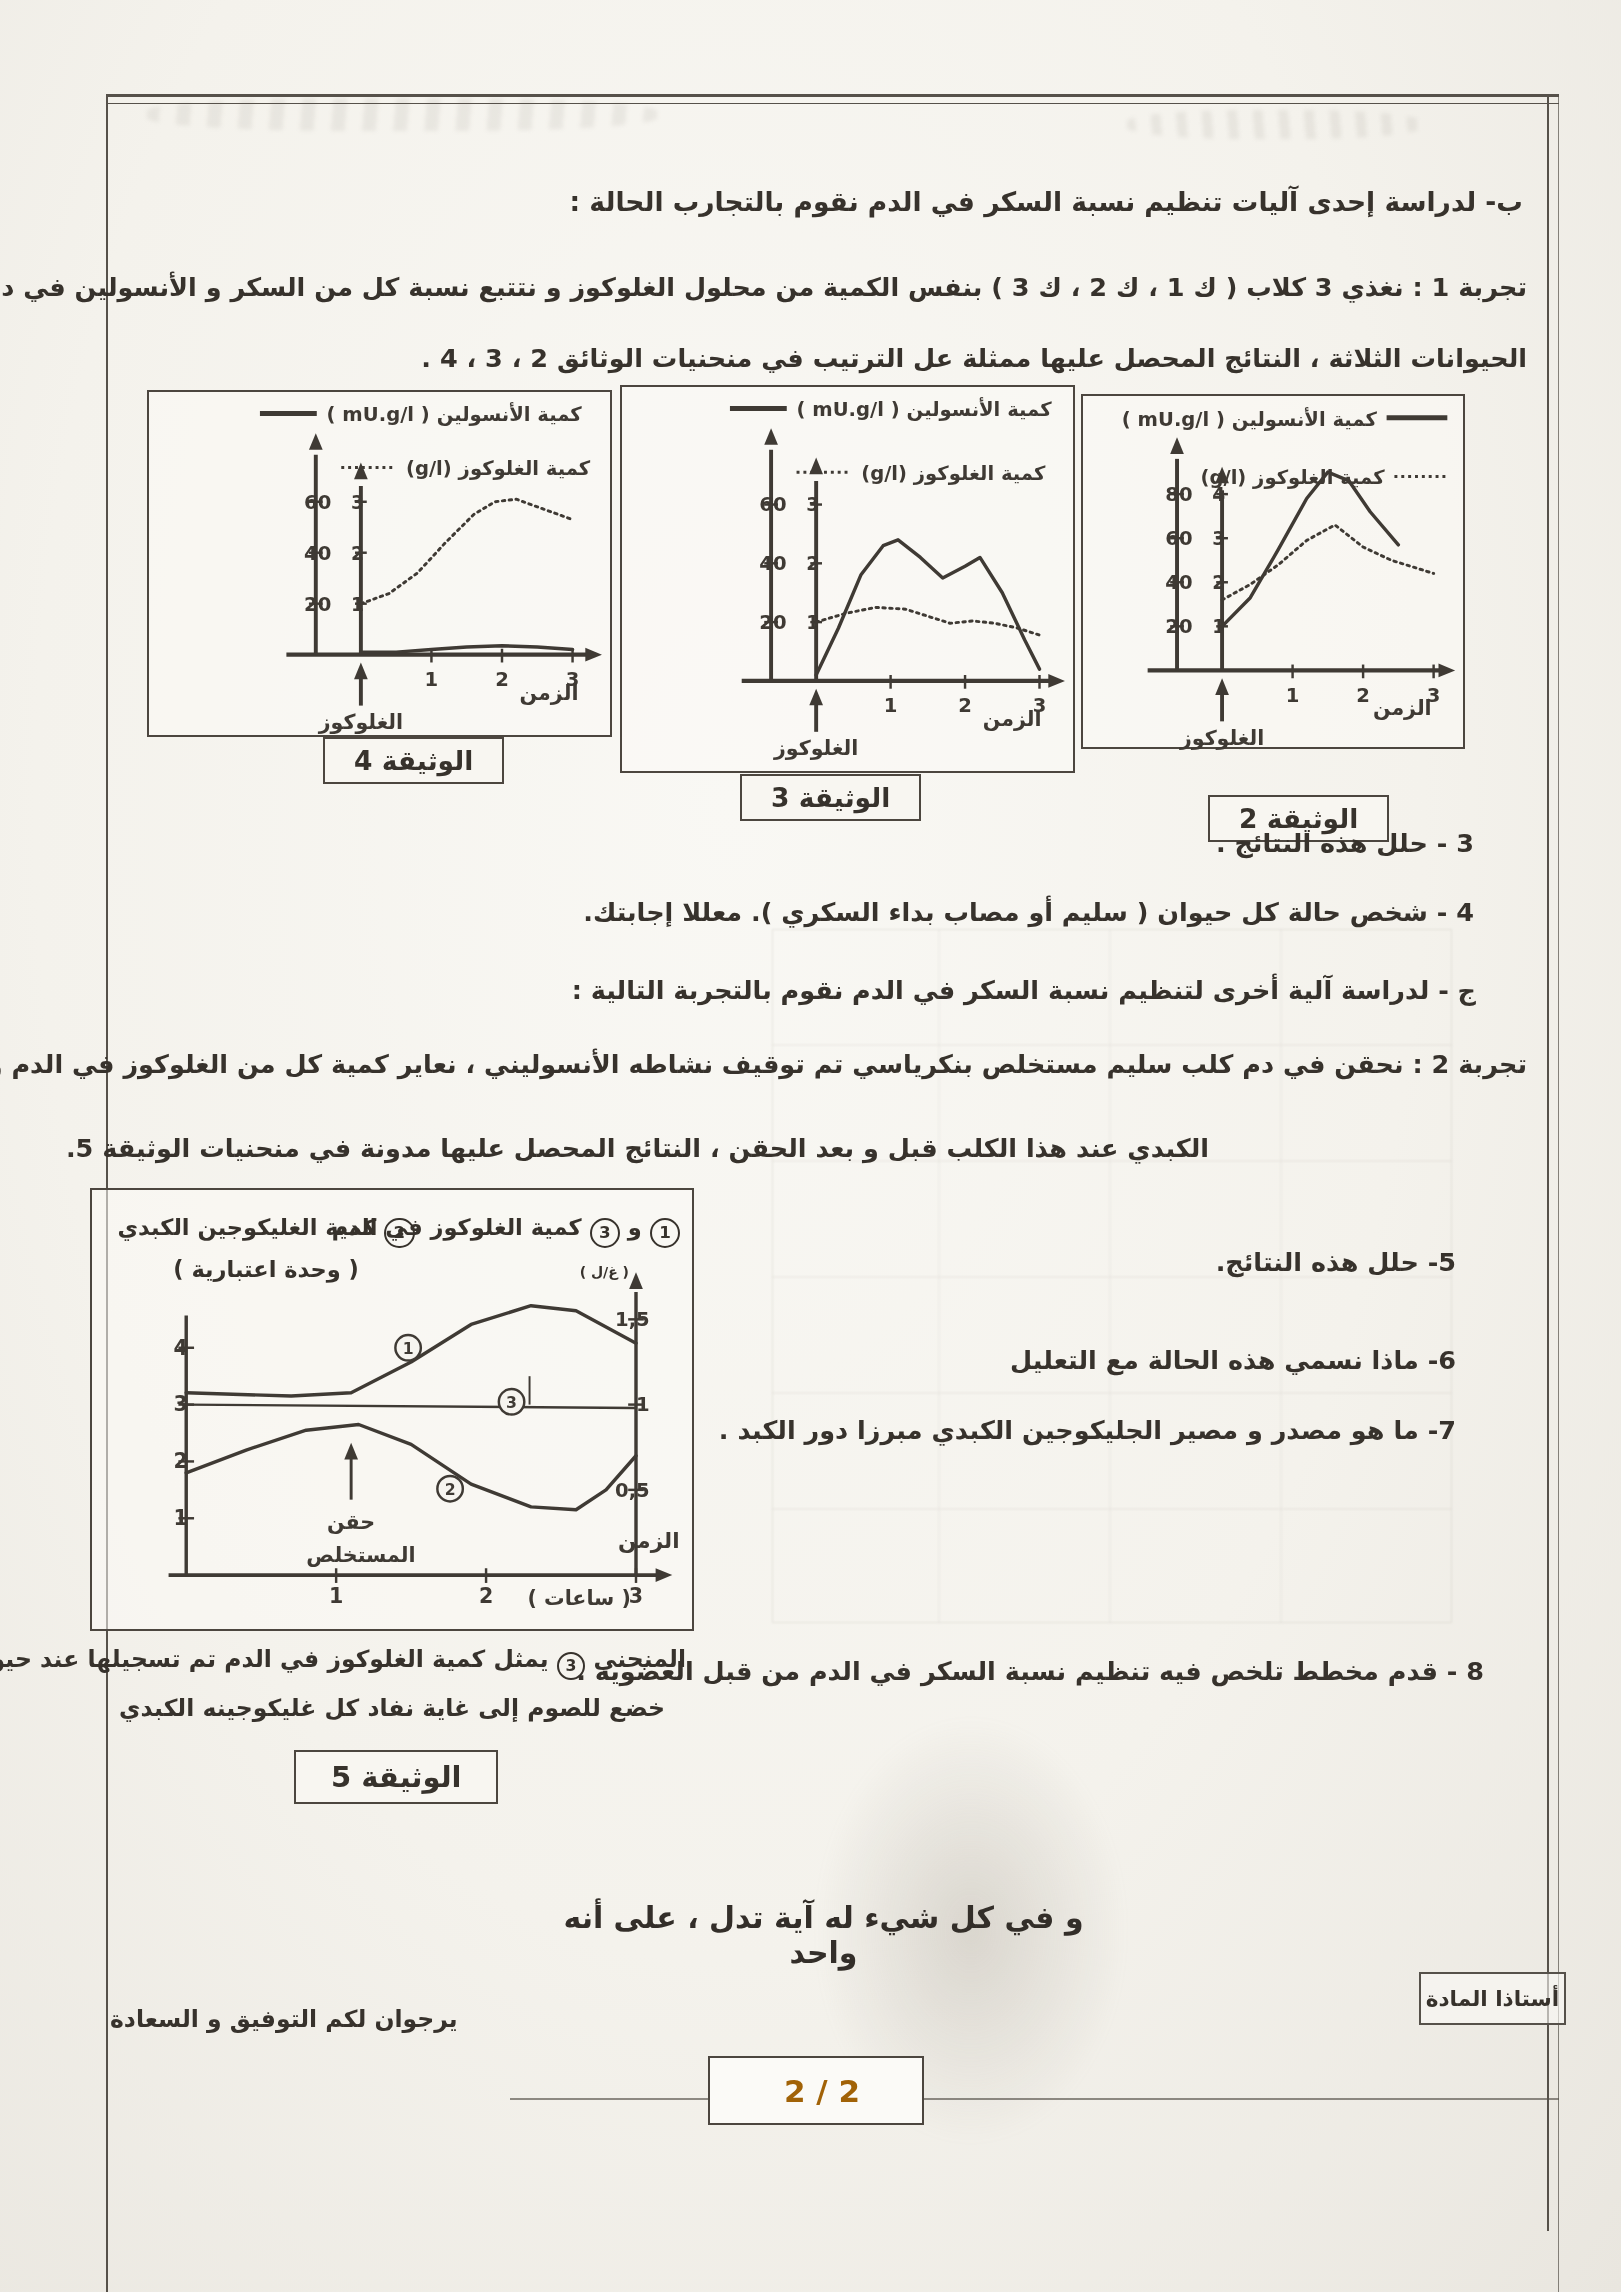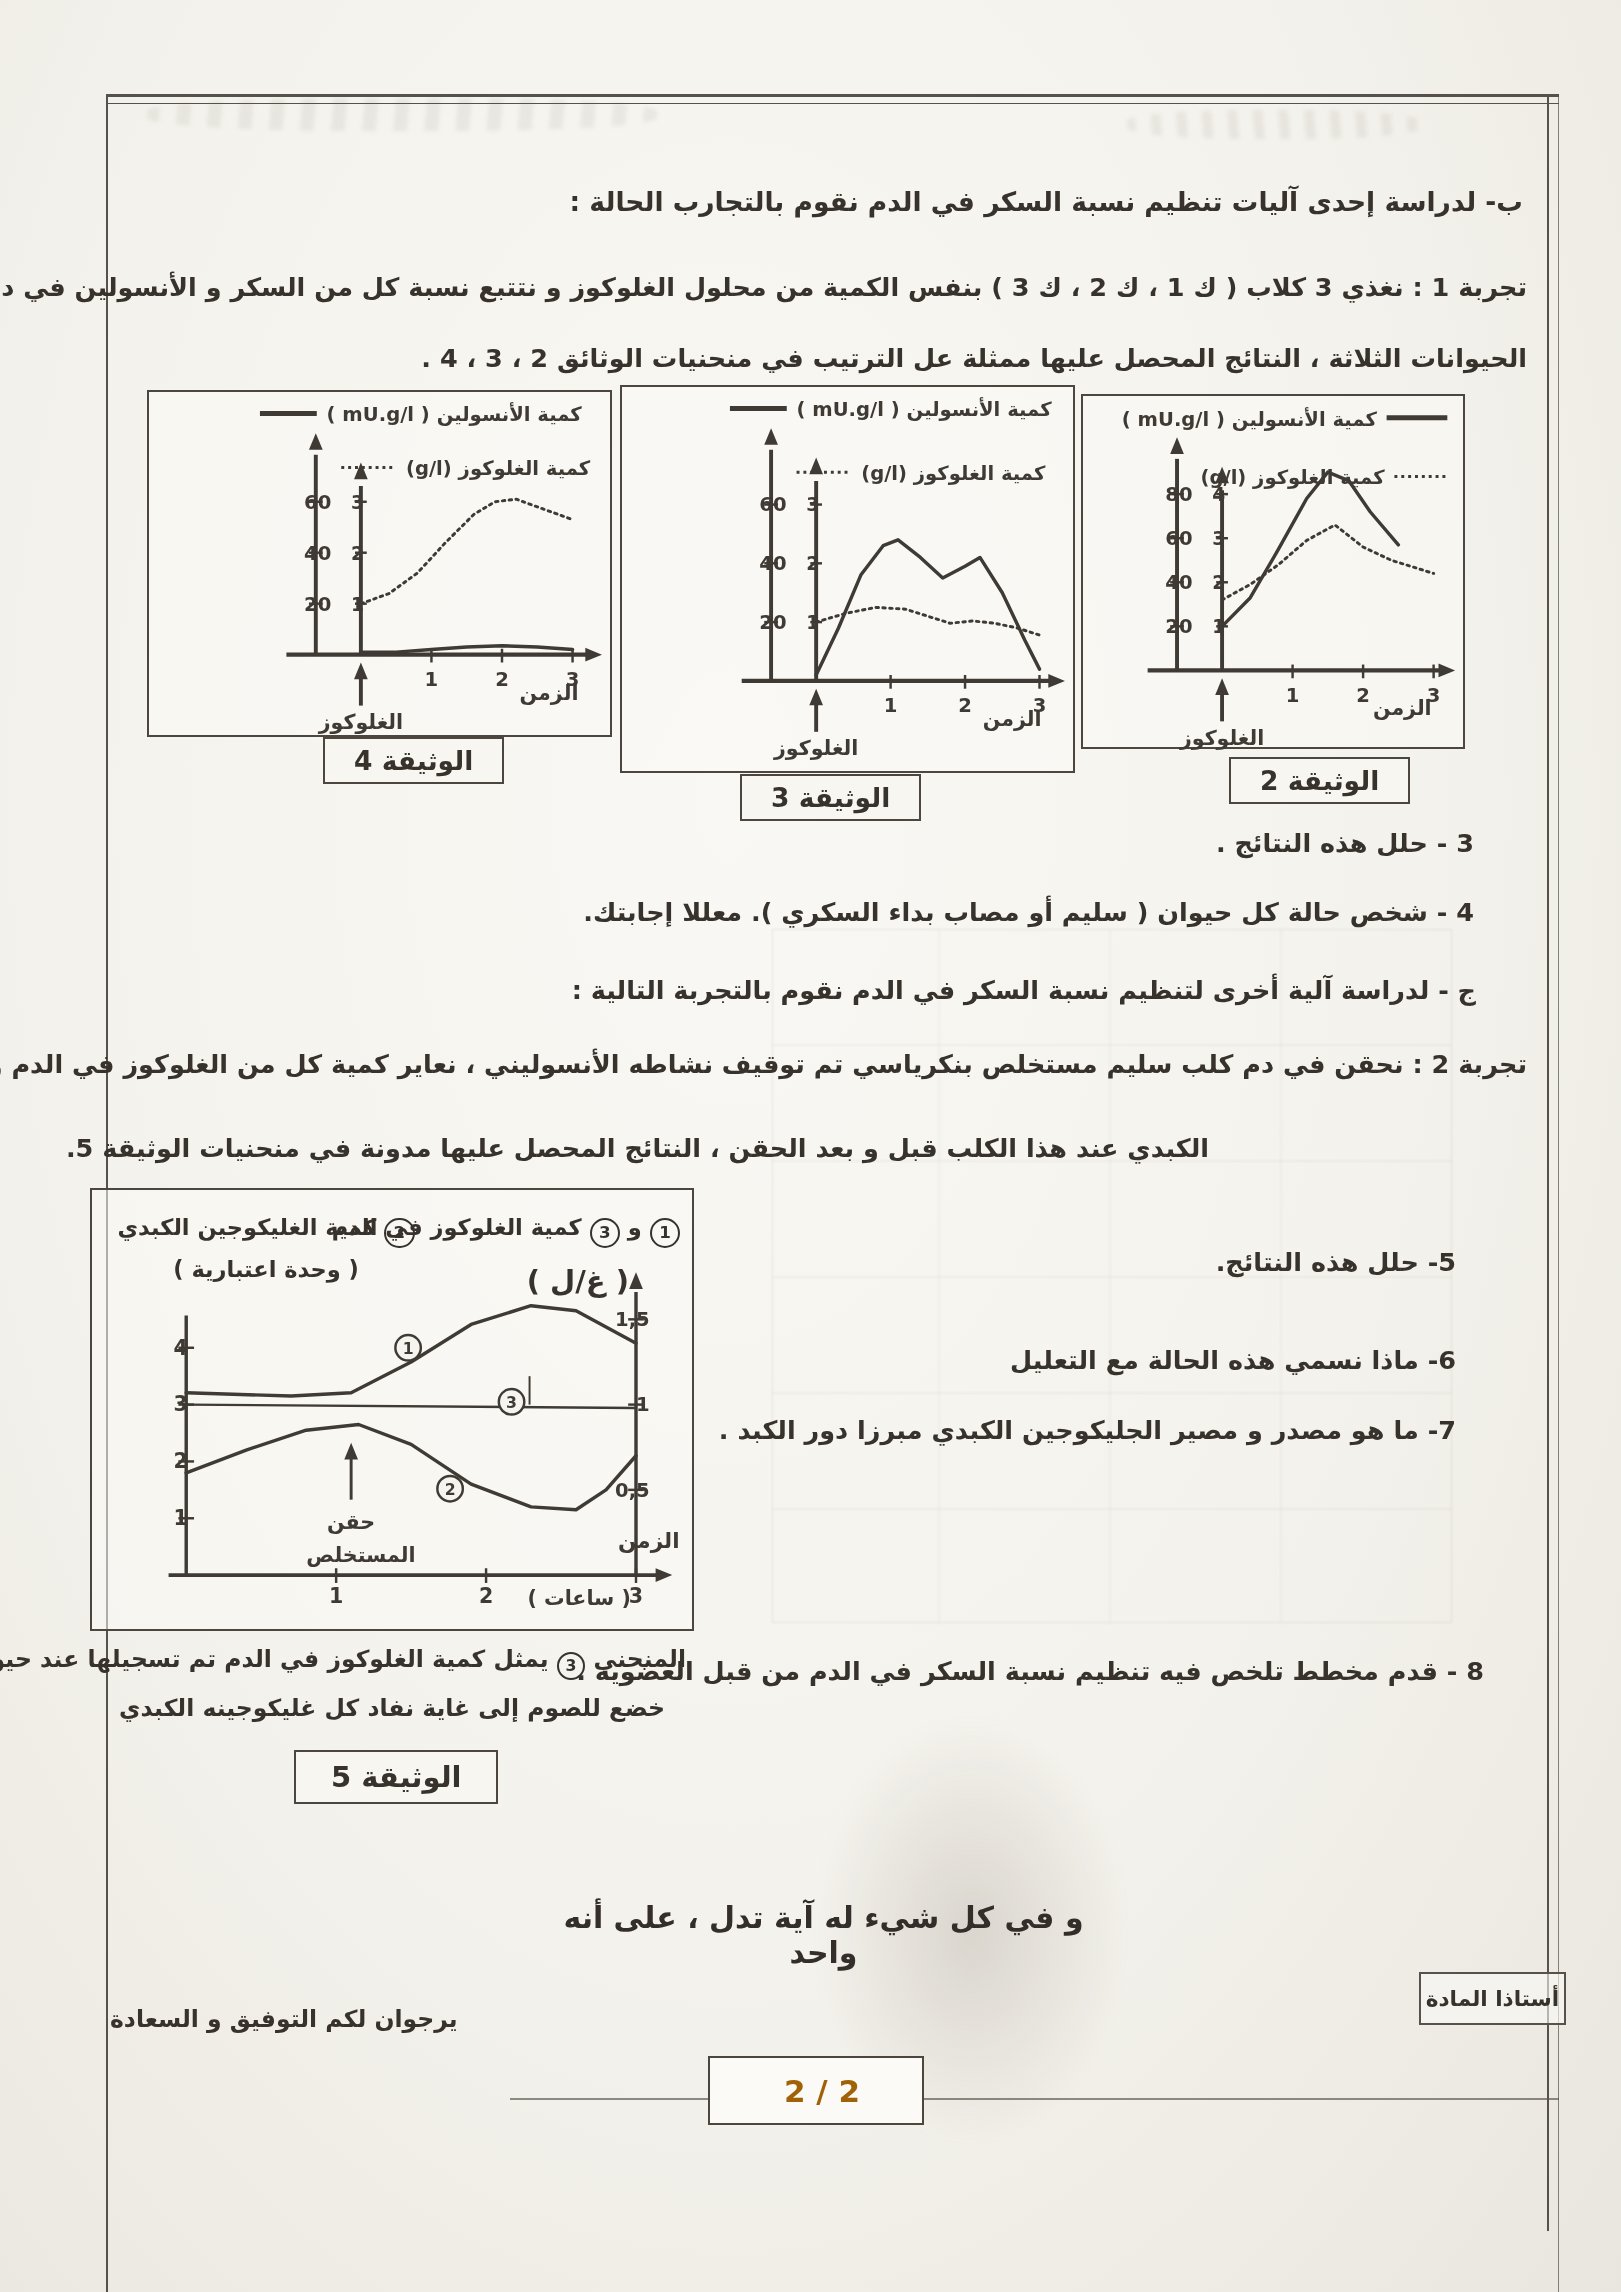--- a/index.html
+++ b/index.html
@@ -23,21 +23,21 @@
   .circ{
     display:inline-flex;align-items:center;justify-content:center;
     width:26.5px;height:26.5px;border:2px solid #37322c;border-radius:50%;
     font-size:16.7px;font-weight:bold;line-height:1;vertical-align:-3.9px;
   }
   .circ.small{width:24.5px;height:24.5px;font-size:15.7px;}
   .d5-label{position:absolute;font-weight:bold;font-size:22.5px;white-space:nowrap;color:#37322c;}
   .d5-glyc{top:23.5px;left:25.5px;text-align:center;}
   .d5-glyc .d5-unit{margin-top:7.8px;}
   .d5-gluc{top:23.5px;right:11.8px;}
-  .d5-glucunit{position:absolute;top:74px;right:63px;font-weight:bold;font-size:29px;color:#37322c;}
+  .d5-glucunit{position:absolute;top:74px;right:63px;font-weight:bold;font-size:14px;color:#37322c;}
   .caption{position:absolute;left:98px;width:588px;text-align:center;font-weight:bold;font-size:23.5px;color:#37322c;white-space:nowrap;}
   .pagebox{
     position:absolute;left:708px;top:2056px;width:200px;height:65px;
     border:2.9px solid #4c463f;background:#fbfaf7;display:flex;align-items:center;justify-content:center;
     font-weight:bold;font-size:31px;direction:ltr;color:#a16207;padding-left:12px;
   }
   .teacherbox{
     position:absolute;left:1419px;top:1972px;width:143px;height:49px;
     border:2px solid #56514a;display:flex;align-items:center;justify-content:center;
     font-weight:bold;font-size:21.6px;background:rgba(250,249,245,.6);color:#37322c;
@@ -205,21 +205,21 @@
         <line x1="142" y1="332" x2="142" y2="298" stroke="#3f3a34" stroke-width="4"></line>
         <polygon points="135,305 149,305 142,288" fill="#3f3a34"></polygon>
         <text x="142" y="356" font-size="21" font-weight="bold" fill="#3f3a34" text-anchor="middle" font-family="inherit" direction="rtl">الغلوكوز</text>
         <text x="326" y="326" font-size="21" font-weight="bold" fill="#3f3a34" text-anchor="middle" font-family="inherit" direction="rtl">الزمن</text>
         <line x1="310" y1="22" x2="372" y2="22" stroke="#3f3a34" stroke-width="5"></line>
         <text x="300" y="30" font-size="20" font-weight="bold" fill="#3f3a34" text-anchor="start" font-family="inherit" direction="rtl">كمية الأنسولين ( mU.g/l )</text>
         <line x1="318" y1="82" x2="374" y2="82" stroke="#3f3a34" stroke-width="3" stroke-dasharray="3 4"></line>
         <text x="308" y="90" font-size="20" font-weight="bold" fill="#3f3a34" text-anchor="start" font-family="inherit" direction="rtl">كمية الغلوكوز (g/l)</text>
       </svg>
   </div>
-  <div class="doclabel" style="left:1208px;top:757px;margin-left:21px;">الوثيقة 2</div>
+  <div class="doclabel" style="left:1208px;top:795px;">الوثيقة 2</div>
 
   <div class="txt" style="top:828px;right:147px;">3 - حلل هذه النتائج .</div>
   <div class="txt" style="top:897px;right:147px;">4 - شخص حالة كل حيوان ( سليم أو مصاب بداء السكري ). معللا إجابتك.</div>
 
   <div class="txt" style="top:975px;right:145px;">ج - لدراسة آلية أخرى لتنظيم نسبة السكر في الدم نقوم بالتجربة التالية :</div>
   <div class="txt" style="top:1049px;right:94px;">تجربة 2 : نحقن في دم كلب سليم مستخلص بنكرياسي تم توقيف نشاطه الأنسوليني ، نعاير كمية كل من الغلوكوز في الدم و الغليكوجين</div>
   <div class="txt" style="top:1121px;right:412px;margin-top:12px;">الكبدي عند هذا الكلب قبل و بعد الحقن ، النتائج المحصل عليها مدونة في منحنيات الوثيقة 5.</div>
 
   <div class="panel" style="left:90px;top:1188px;width:600px;height:439px;border-width:2.5px;">
     <svg id="svg-doc5" width="600" height="439" viewBox="0 0 612 448">

